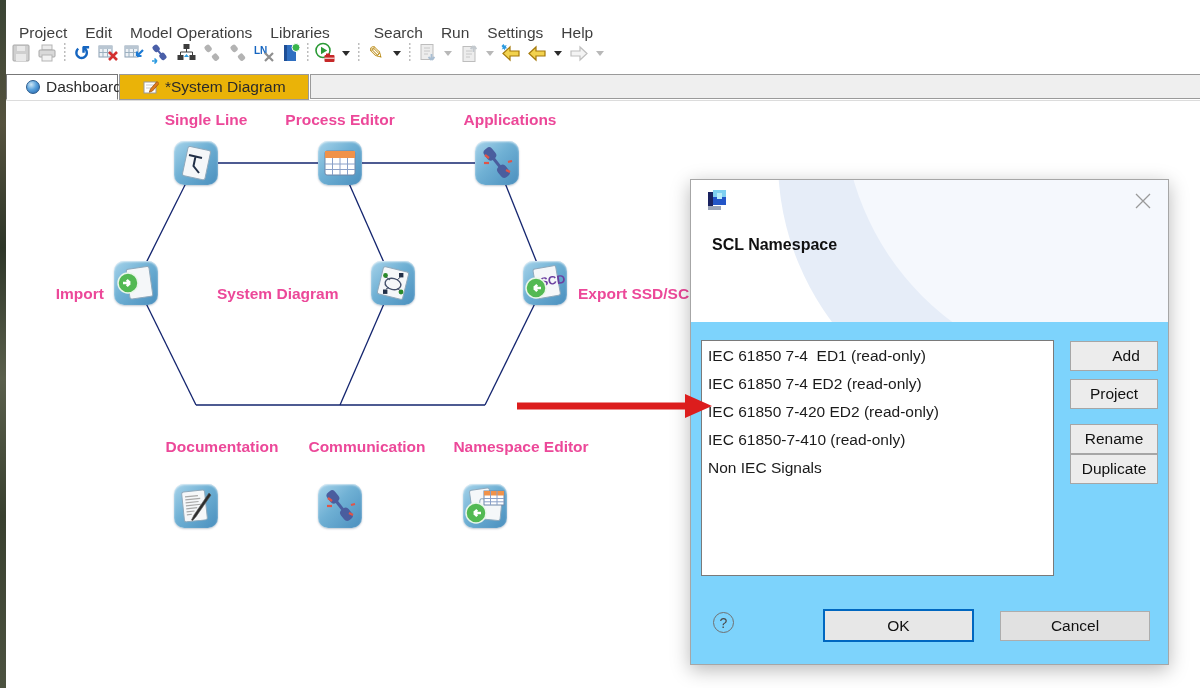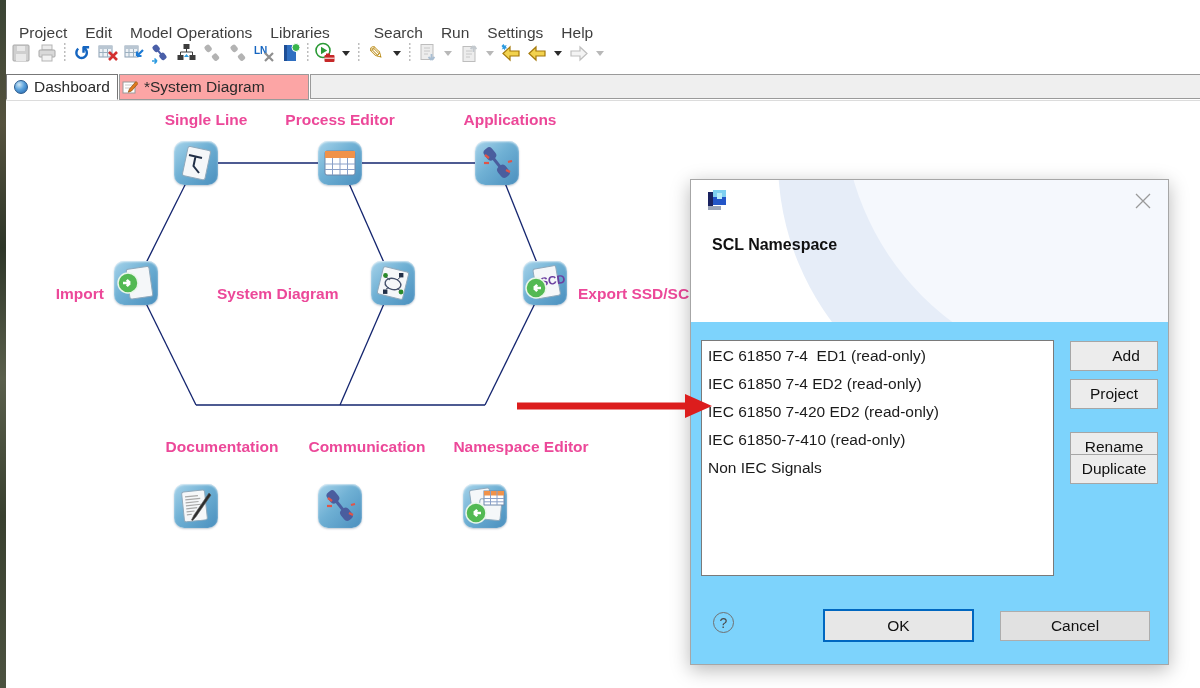--- a/index.html
+++ b/index.html
@@ -31,22 +31,22 @@
   .glyph-refresh{font-size:20px;font-weight:bold;color:#1565c0;line-height:1;}
   .glyph-pen{font-size:18px;color:#b8860b;line-height:1;}
   .dd{width:0;height:0;border-left:4px solid transparent;border-right:4px solid transparent;
       border-top:5px solid #2b2b2b;margin:0 4px;}
   .dd.dis{border-top-color:#b8b8b8;}
 
   
   .tabbar{position:absolute;left:0;top:74px;height:27px;width:100%;}
   .tab{position:absolute;top:0;height:26px;display:flex;align-items:center;
        font-size:15.5px;color:#2a2a2a;background:#fff;}
-  .tab-dashboard{left:0;width:112px;border:1px solid #777;border-bottom:1px solid #fff;padding-left:7px;box-sizing:border-box;}
-  .tab-system{left:113px;width:190px;background:#fca5a5;border:1px solid #9a9a9a;padding-left:2px;box-sizing:border-box;}
+  .tab-dashboard{left:0;width:112px;border:1px solid #777;border-bottom:1px solid #fff;padding-left:19px;box-sizing:border-box;}
+  .tab-system{left:113px;width:190px;background:#eab308;border:1px solid #9a9a9a;padding-left:23px;box-sizing:border-box;}
   .tab-empty-strip{position:absolute;left:304px;top:0;height:25px;right:0;background:#efefef;
        border:1px solid #9a9a9a;border-right:none;box-sizing:border-box;}
   .tabbar-underline{position:absolute;left:0;top:26px;right:0;height:1px;background:#dcdcdc;}
   .tab-label{margin-left:6px;white-space:pre;}
   .dash-icon{width:14px;height:14px;border-radius:50%;
     background:radial-gradient(circle at 35% 30%,#cfe7f5 0%,#5aa2dc 45%,#1f5fa8 100%);
     border:1px solid #2a5a8c;box-sizing:border-box;flex:0 0 auto;}
 
   
   .canvas{position:absolute;left:-6px;top:101px;width:1200px;height:587px;}
@@ -411,21 +411,21 @@
     <div class="ns-list">
       <div class="ns-item">IEC 61850 7-4  ED1 (read-only)</div>
       <div class="ns-item">IEC 61850 7-4 ED2 (read-only)</div>
       <div class="ns-item">IEC 61850 7-420 ED2 (read-only)</div>
       <div class="ns-item">IEC 61850-7-410 (read-only)</div>
       <div class="ns-item">Non IEC Signals</div>
     </div>
 
     <div class="side-btn" style="top:161px;padding-left:24px;">Add</div>
     <div class="side-btn" style="top:199px;">Project</div>
-    <div class="side-btn" style="top:252px;">Rename</div>
+    <div class="side-btn" style="top:244px;">Rename</div>
     <div class="side-btn" style="top:274px;">Duplicate</div>
 
     <div class="help-circle">?</div>
     <div class="btn-ok">OK</div>
     <div class="btn-cancel">Cancel</div>
   </div>
 
   <svg class="red-arrow" width="215" height="28">
     <rect x="6" y="10.5" width="172" height="7" fill="#dc1d1d"></rect>
     <polygon points="174,2 201,14 174,26" fill="#dc1d1d"></polygon>

